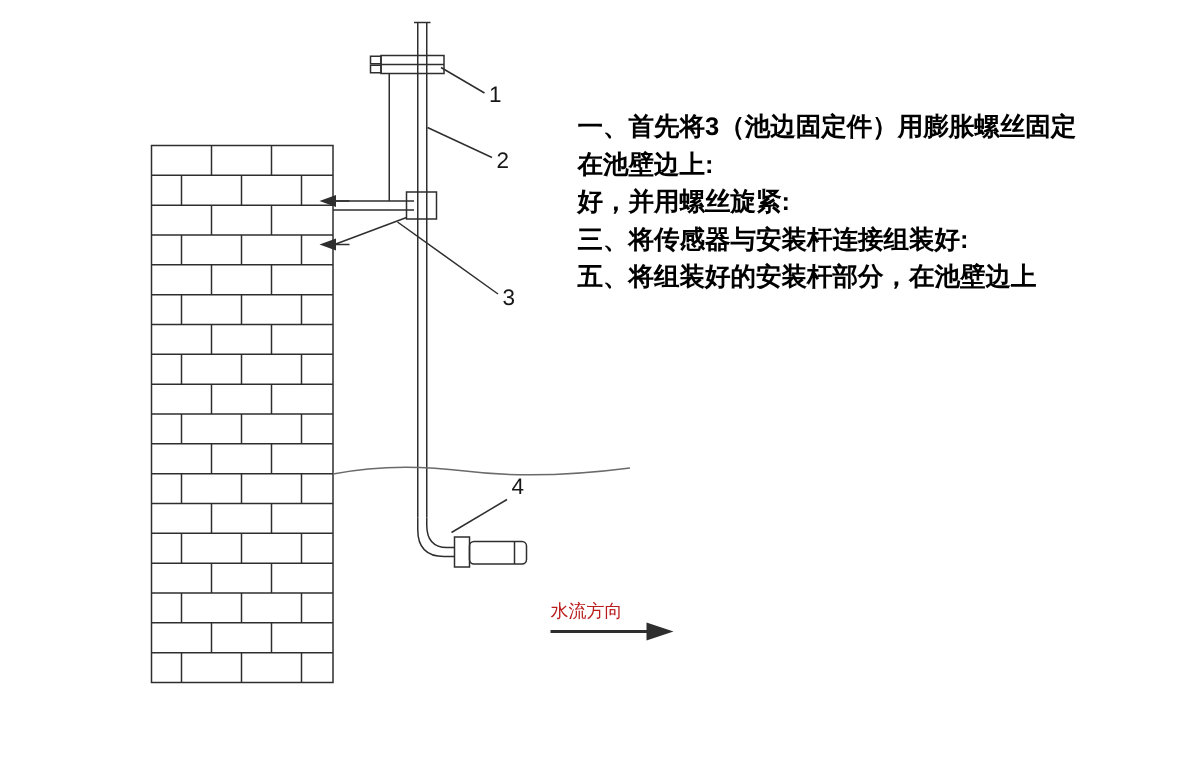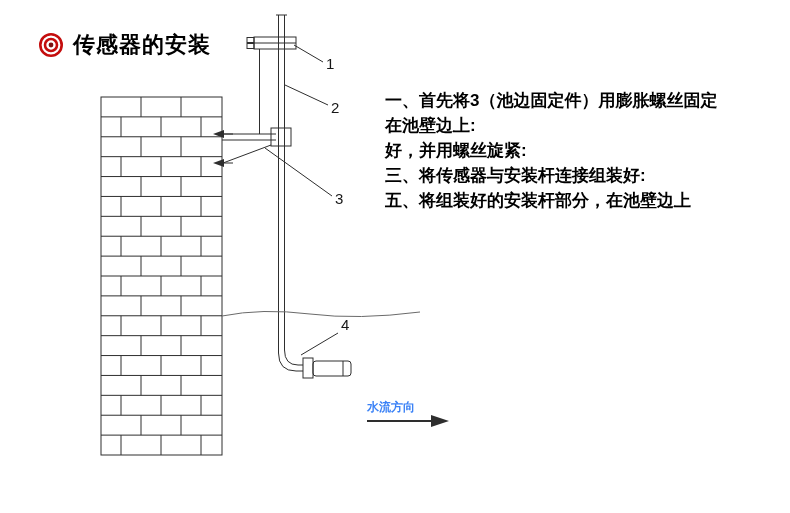--- a/index.html
+++ b/index.html
@@ -20,43 +20,35 @@
   .title {
     font-size:22px; font-weight:bold; color:#000;
     letter-spacing:1px;
   }
   .diagram-svg { position:absolute; left:0; top:0; width:790px; height:513px; }
   .callout {
     position:absolute; font-size:15px; color:#171717;
     font-family:"Liberation Sans","DejaVu Sans",sans-serif;
   }
   .instructions {
-    position:absolute; left:385px; top:88px; width:398px;
+    position:absolute; left:385px; top:72px; width:398px;
     font-size:17px; font-weight:bold; color:#000;
     line-height:25px;
   }
   .instructions div { white-space:nowrap; }
   .flow-label {
     position:absolute; left:367px; top:399px;
-    font-size:12px; font-weight:bold; color:#3b82f6;
+    font-size:12px; font-weight:normal; color:#b91c1c;
   }
 </style>
 </head>
 <body>
 
 <div class="page">
 
-  <div class="header">
-    <svg class="bullseye" viewBox="0 0 26 26">
-      <circle cx="13" cy="13" r="10.7" fill="none" stroke-width="2.6" stroke="#c40d0d"></circle>
-      <circle cx="13" cy="13" r="6" fill="none" stroke-width="2.6" stroke="#c40d0d"></circle>
-      <circle cx="13" cy="13" r="2.4" fill="#7c1212"></circle>
-    </svg>
-    <div class="title">传感器的安装</div>
-  </div>
 
   <svg class="diagram-svg" viewBox="0 0 790 513">
     <g stroke="#2e2e2e" stroke-width="1" fill="none">
 
       <rect x="101" y="97" width="121" height="358"></rect>
       <g id="bricks">
           <line x1="101" y1="116.88888888888889" x2="222" y2="116.88888888888889"></line>
           <line x1="101" y1="136.77777777777777" x2="222" y2="136.77777777777777"></line>
           <line x1="101" y1="156.66666666666669" x2="222" y2="156.66666666666669"></line>
           <line x1="101" y1="176.55555555555554" x2="222" y2="176.55555555555554"></line>

